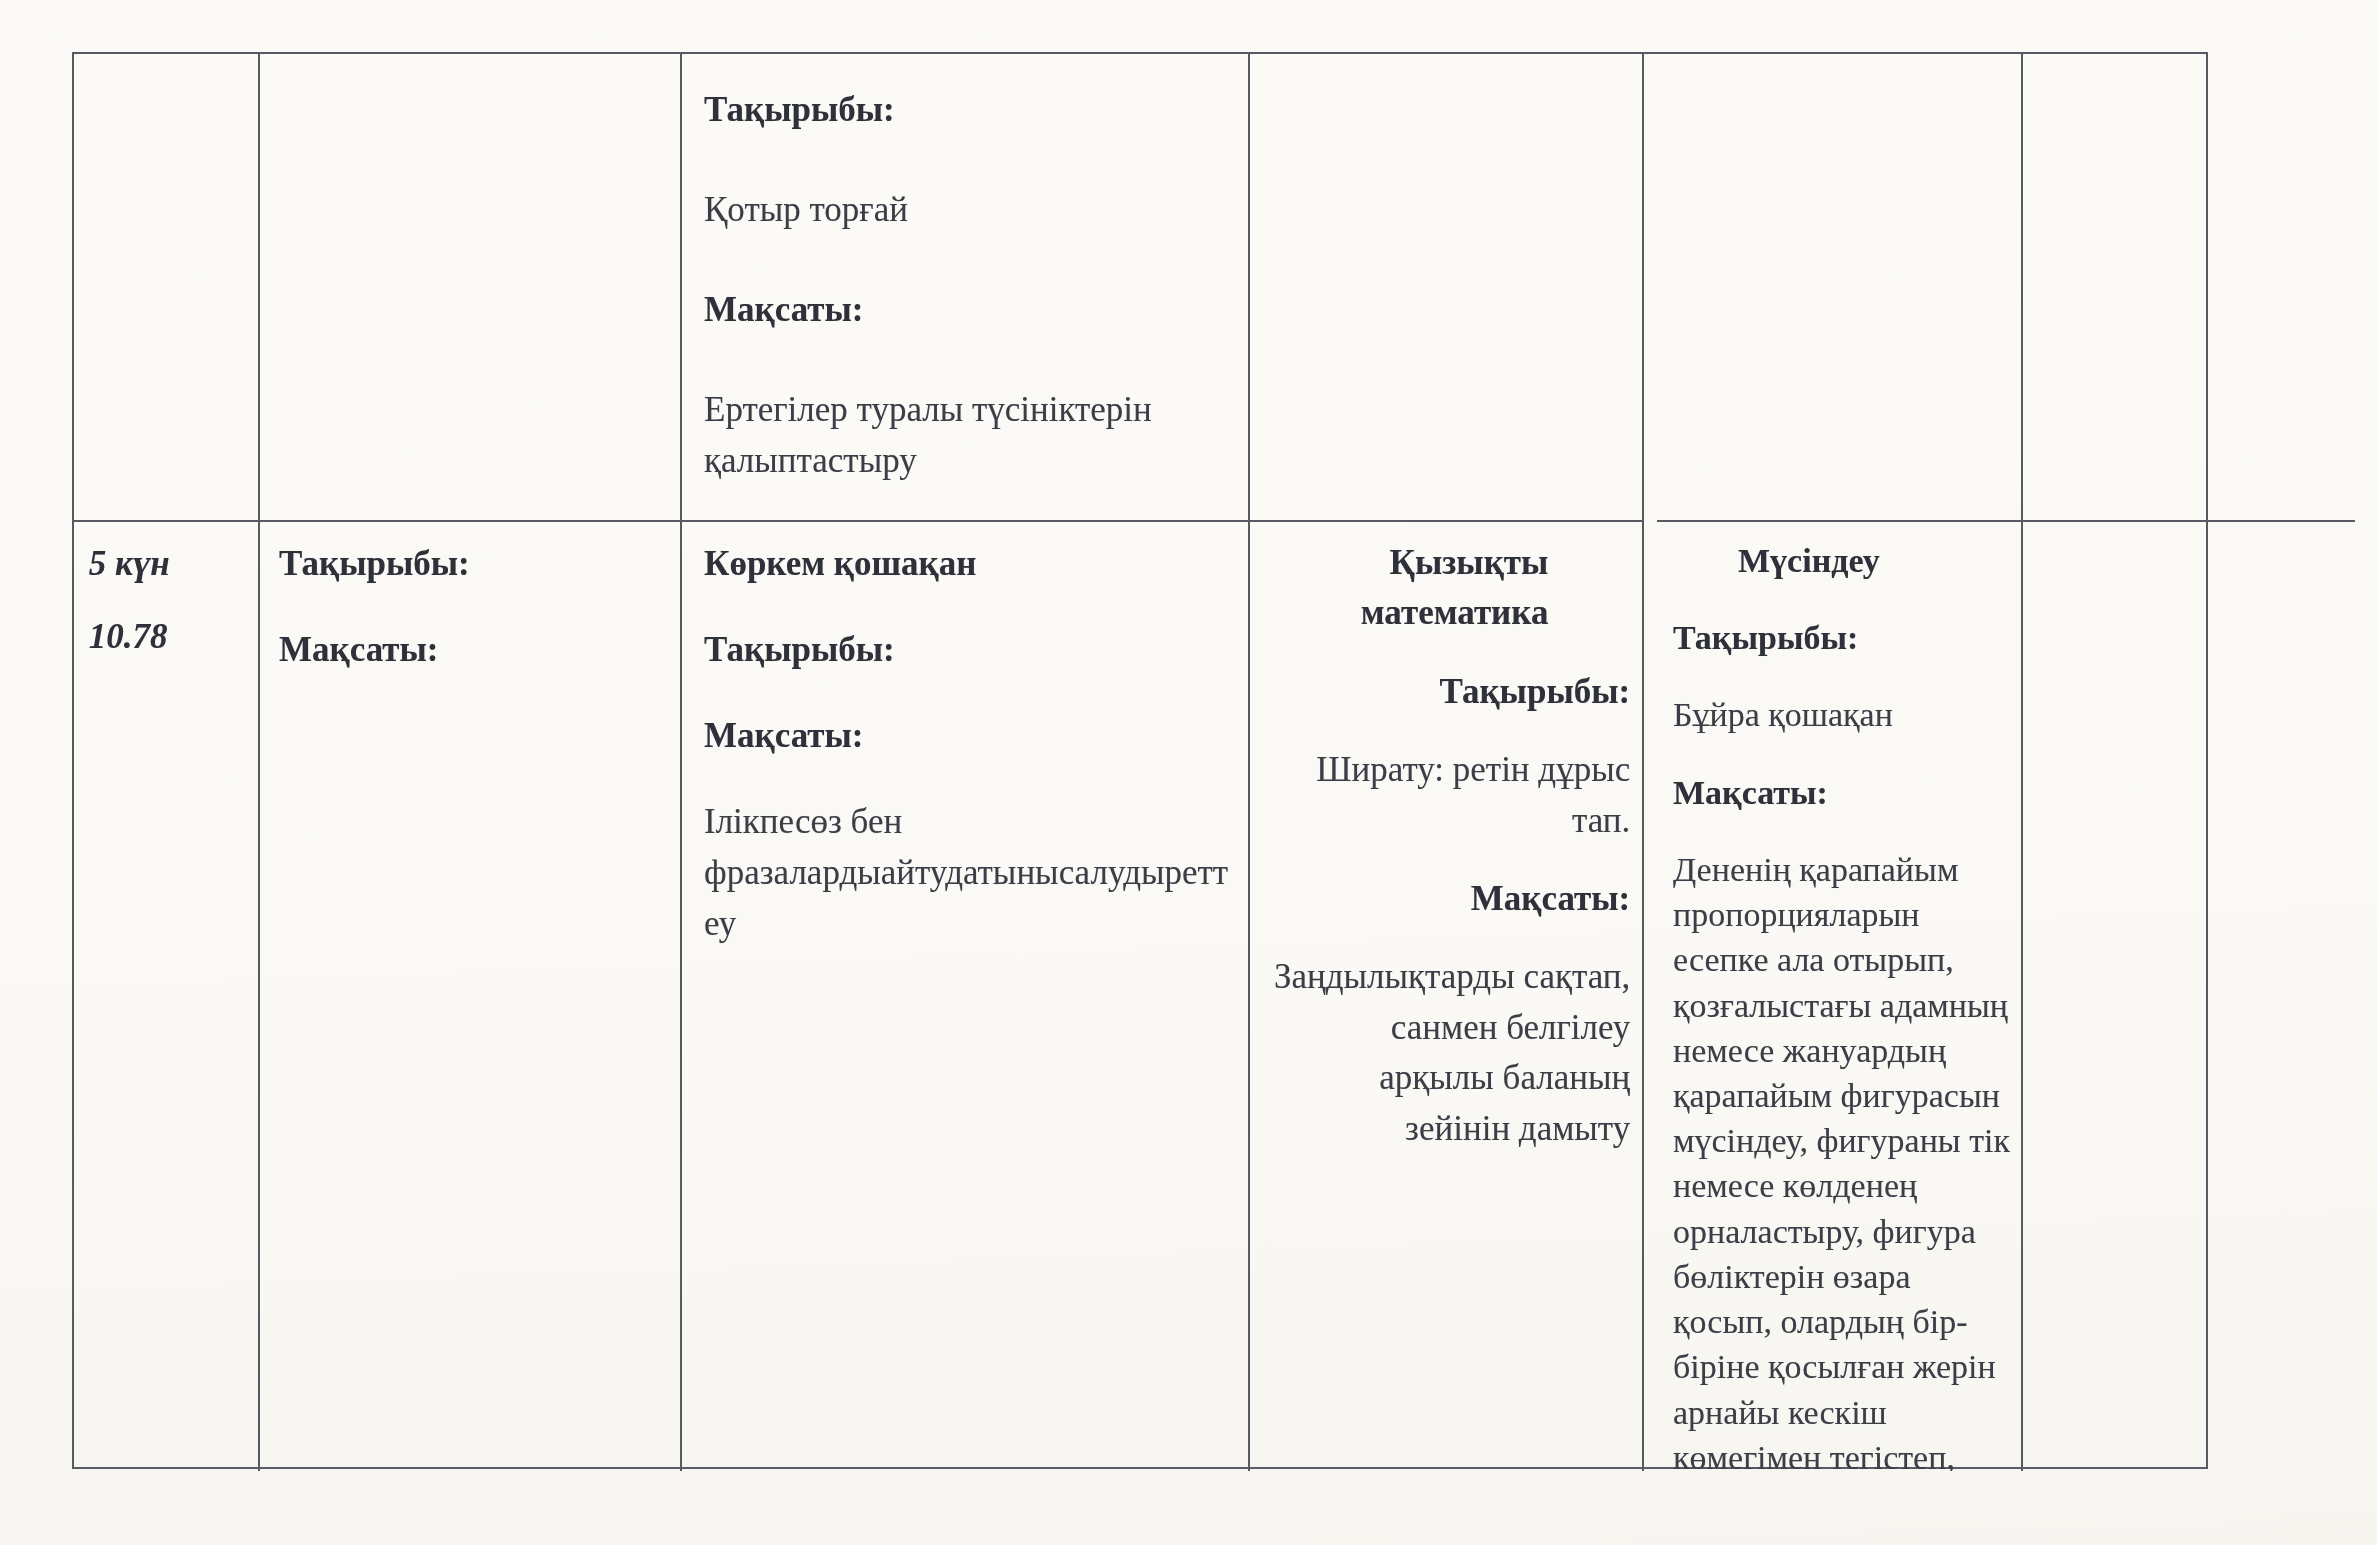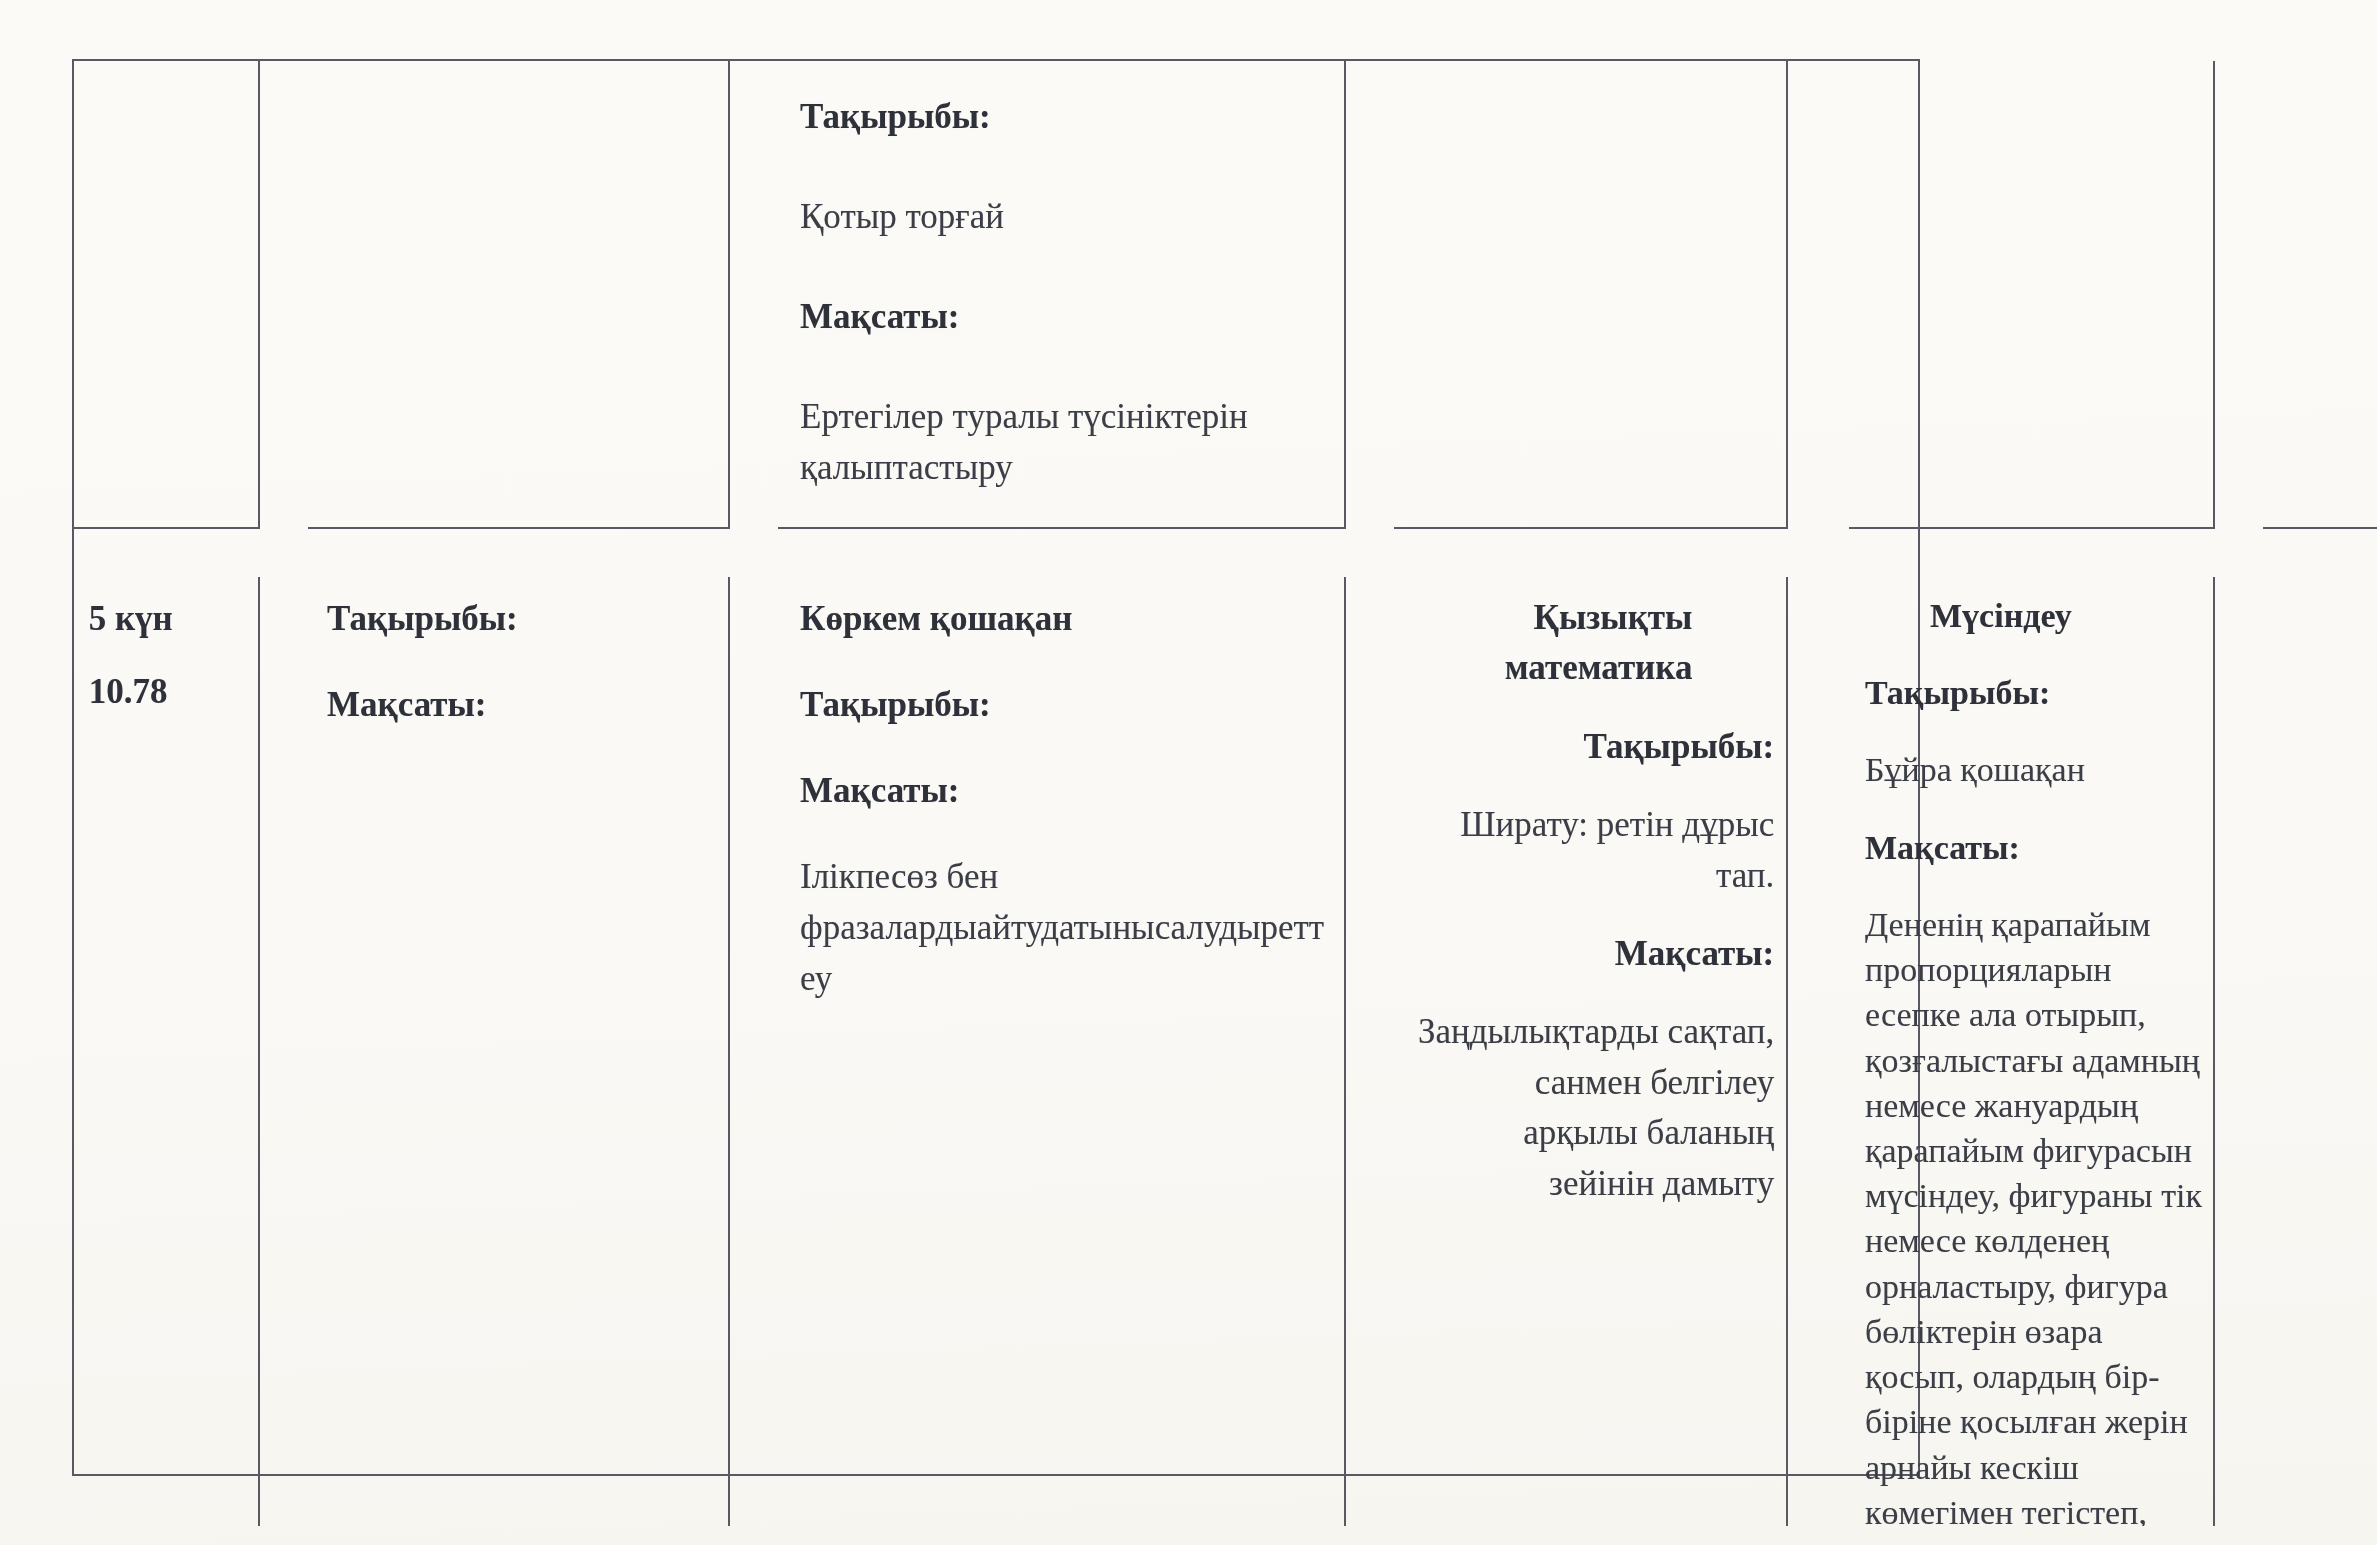--- a/index.html
+++ b/index.html
@@ -15,48 +15,47 @@
     overflow: hidden;
   }
   .page {
     position: absolute;
     inset: 0;
     background: linear-gradient(178deg, #fbfaf6 0%, #faf9f5 60%, #f6f5f0 100%);
   }
   .lesson-table {
     position: absolute;
     left: 72px;
-    top: 59px;
-    width: 1848px;
+    top: 52px;
+    width: 2136px;
     height: 1417px;
     box-sizing: border-box;
     display: grid;
     grid-template-columns: 186px 422px 568px 394px 379px 332px;
     grid-template-rows: 468px 949px;
     border: 2.2px solid #585962;
-    gap: 48px;
   }
   .cell {
     box-sizing: border-box;
     border-right: 2.2px solid #585962;
     overflow: hidden;
     padding: 16px 11.8px 5.9px 19px;
     font-size: 35px;
     line-height: 1.46;
     color: #3c3e47;
     text-shadow: 0 0 0.7px rgba(62, 64, 74, 0.28);
   }
   .cell.last-col { border-right: none; }
   .row0 { border-bottom: 2.2px solid #585962; }
   .cell p { margin: 0 0 35px 0; overflow-wrap: anywhere; }
   .cell p:last-child { margin-bottom: 0; }
   .bold { font-weight: bold; color: #2f313a; }
 
   
-  .c0 { padding-left: 14.7px; }
+  .c0 { padding-left: 14.7px; font-style: italic; }
   .c0 p { margin-bottom: 22px; }
   .c2 { padding-left: 22px; padding-right: 16px; }
   .r0c2 { padding-top: 29.5px; }
   .r0c2 p { margin-bottom: 49px; }
   .c3 { padding-left: 18.4px; line-height: 1.44; text-align: right; }
   .c3 p { margin-bottom: 28px; }
   .c3 .subject-head { max-width: 280px; text-indent: 14.7px; }
   .c4 { padding-left: 16px; padding-right: 10.3px; font-size: 34px; line-height: 1.33; margin-left: 13px; }
   .c4 p { margin-bottom: 32px; }
   .c4 .subject-head { text-indent: 65px; }

